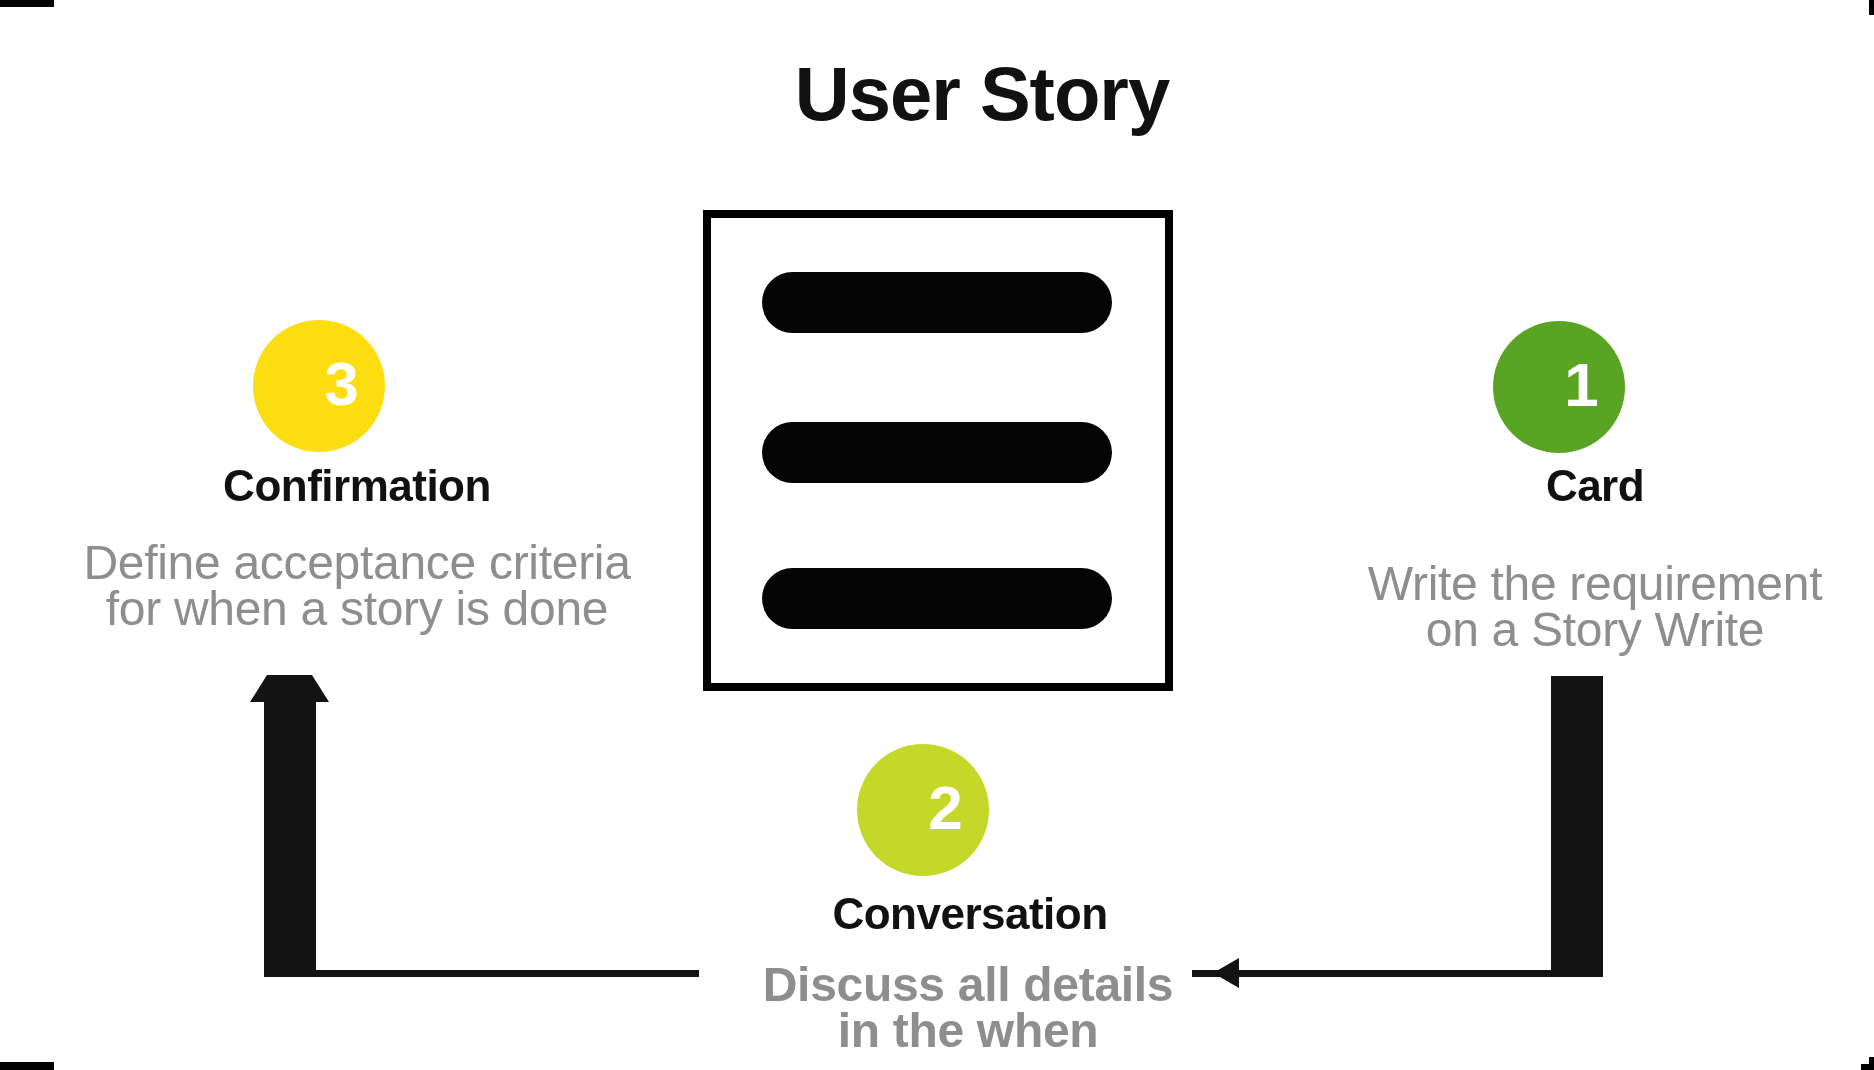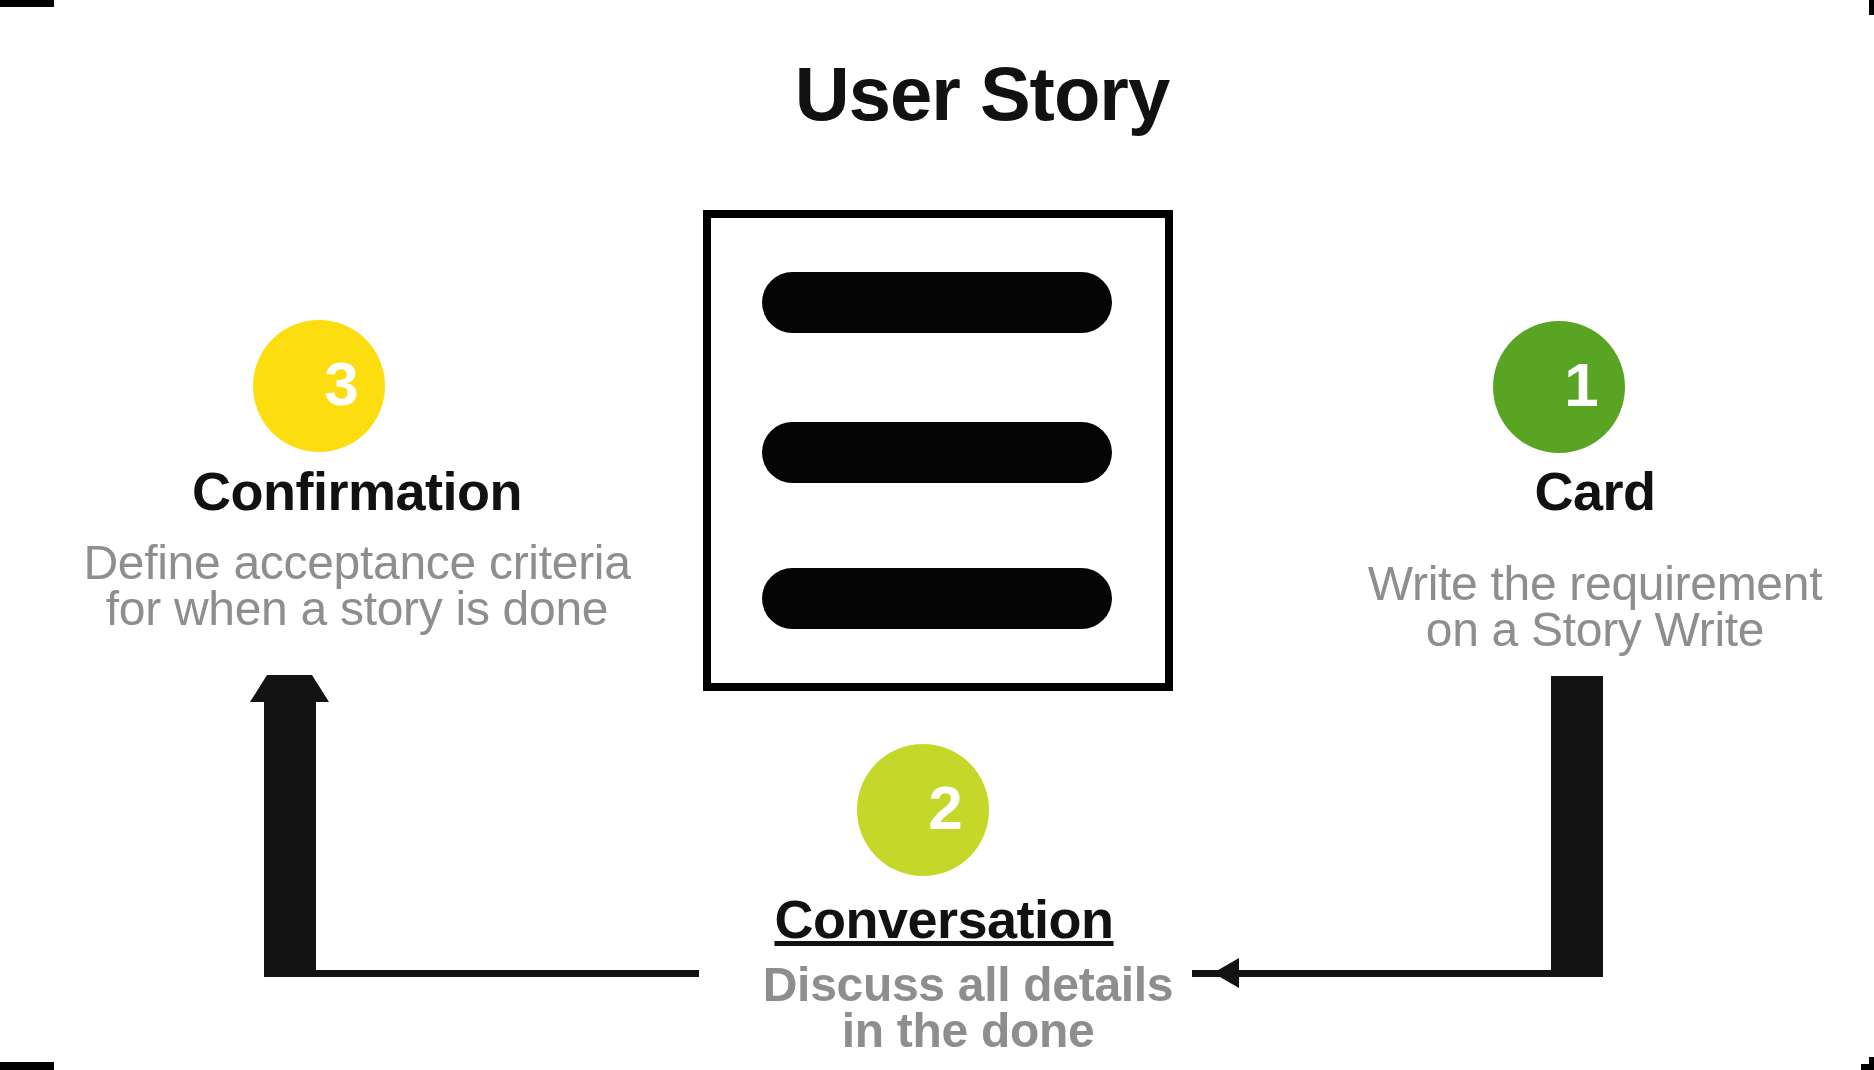--- a/index.html
+++ b/index.html
@@ -42,33 +42,33 @@
     color: #ffffff; font-size: 62px; font-weight: 700;
     line-height: 1; padding-bottom: 4px; box-sizing: border-box;
   }
   .badge-confirmation { left: 253px; top: 320px; }
   .badge-card         { left: 1493px; top: 321px; }
   .badge-conversation { left: 857px; top: 744px; }
 
   
   .step-title {
     text-align: center;
-    font-size: 54px; font-weight: 700; letter-spacing: -0.5px;
+    font-size: 44px; font-weight: 700; letter-spacing: -0.5px;
     color: #111111; line-height: 1.1;
   }
   .step-desc {
     text-align: center;
     font-size: 48px; font-weight: 400;
     color: #8E8E8E; line-height: 46px; letter-spacing: -0.3px;
   }
   .title-confirmation { left: 0px;    top: 462px; width: 624px; }
   .desc-confirmation  { left: 0px;    top: 540px; width: 624px; }
   .title-card         { left: 1300px; top: 462px; width: 500px; text-align: center; }
   .desc-card          { left: 1300px; top: 540px; width: 500px; margin-top: 21px; }
-  .title-conversation { left: 649px;  top: 890px; width: 500px; text-decoration: underline; }
+  .title-conversation { left: 675px;  top: 890px; width: 500px; }
   .desc-conversation  { left: 673px;  top: 962px; width: 500px; font-weight: bold; }
 
   
   .line { background: #131313; }
   .arrow-left-vline  { left: 264px;  top: 700px; width: 7px;   height: 277px; }
   .arrow-left-hline  { left: 264px;  top: 970px; width: 390px; height: 7px; }
   .arrow-head-up {
     left: 250px; top: 675px; width: 0; height: 0;
     border-left: 17px solid transparent;
     border-right: 17px solid transparent;
@@ -118,21 +118,21 @@
     <div>Write the requirement</div>
     <div>on a Story Write</div>
   </div>
 
   <div class="abs badge badge-conversation" style="background-color: rgb(197, 216, 41);">
     <span>2</span>
   </div>
   <div class="abs step-title title-conversation">Conversation</div>
   <div class="abs step-desc desc-conversation">
     <div>Discuss all details</div>
-    <div>in the done</div>
+    <div>in the when</div>
   </div>
 
   <div class="abs badge badge-confirmation" style="background-color: rgb(252, 221, 16);">
     <span>3</span>
   </div>
   <div class="abs step-title title-confirmation">Confirmation</div>
   <div class="abs step-desc desc-confirmation">
     <div>Define acceptance criteria</div>
     <div>for when a story is done</div>
   </div>

